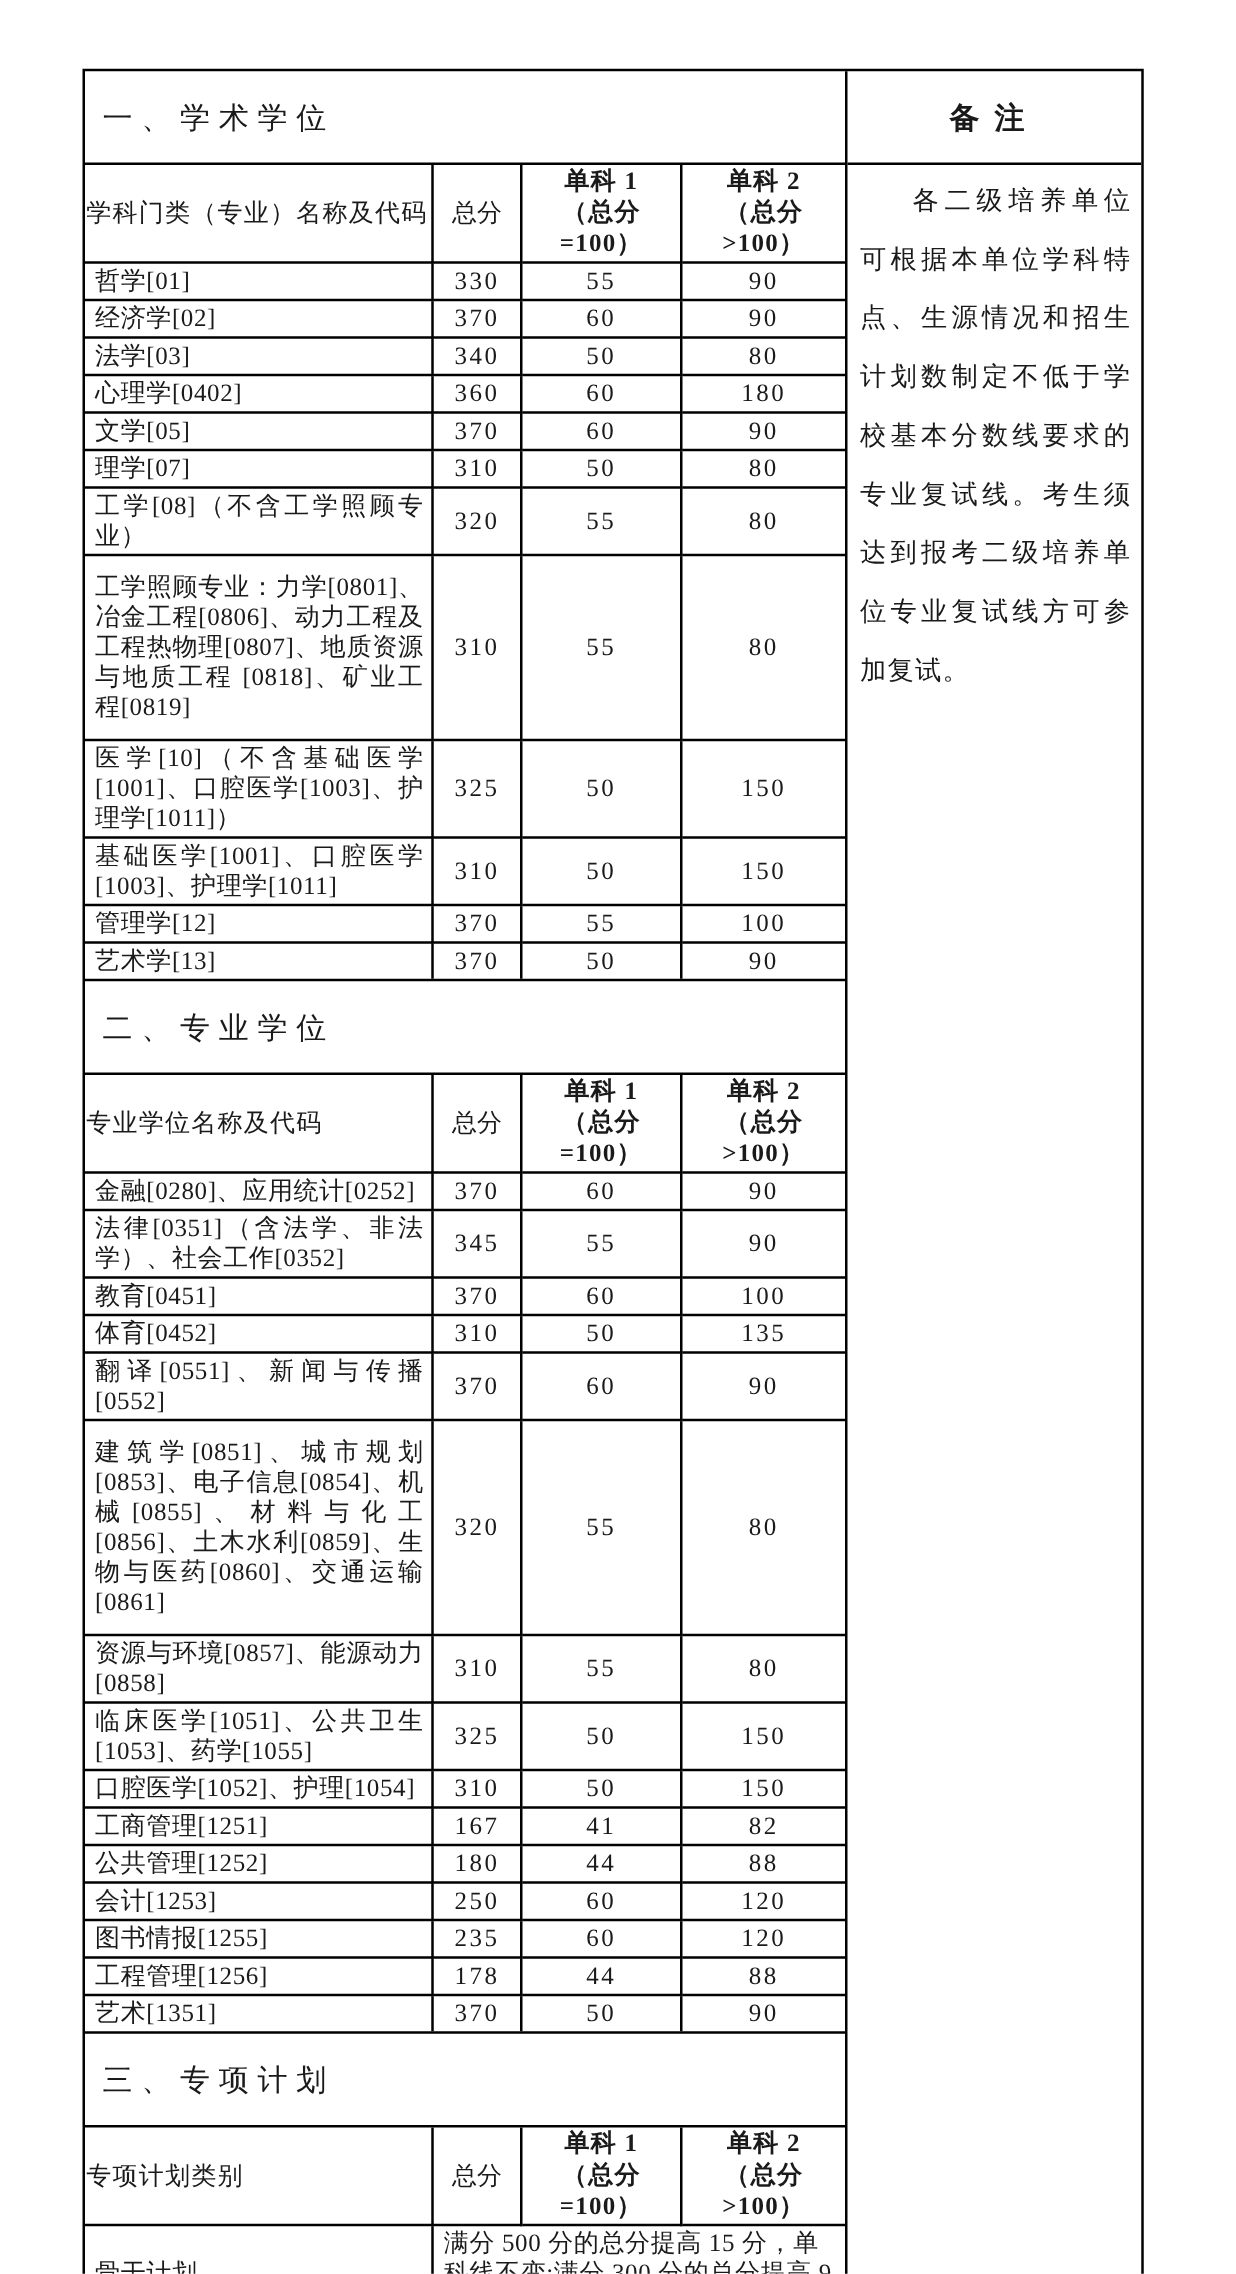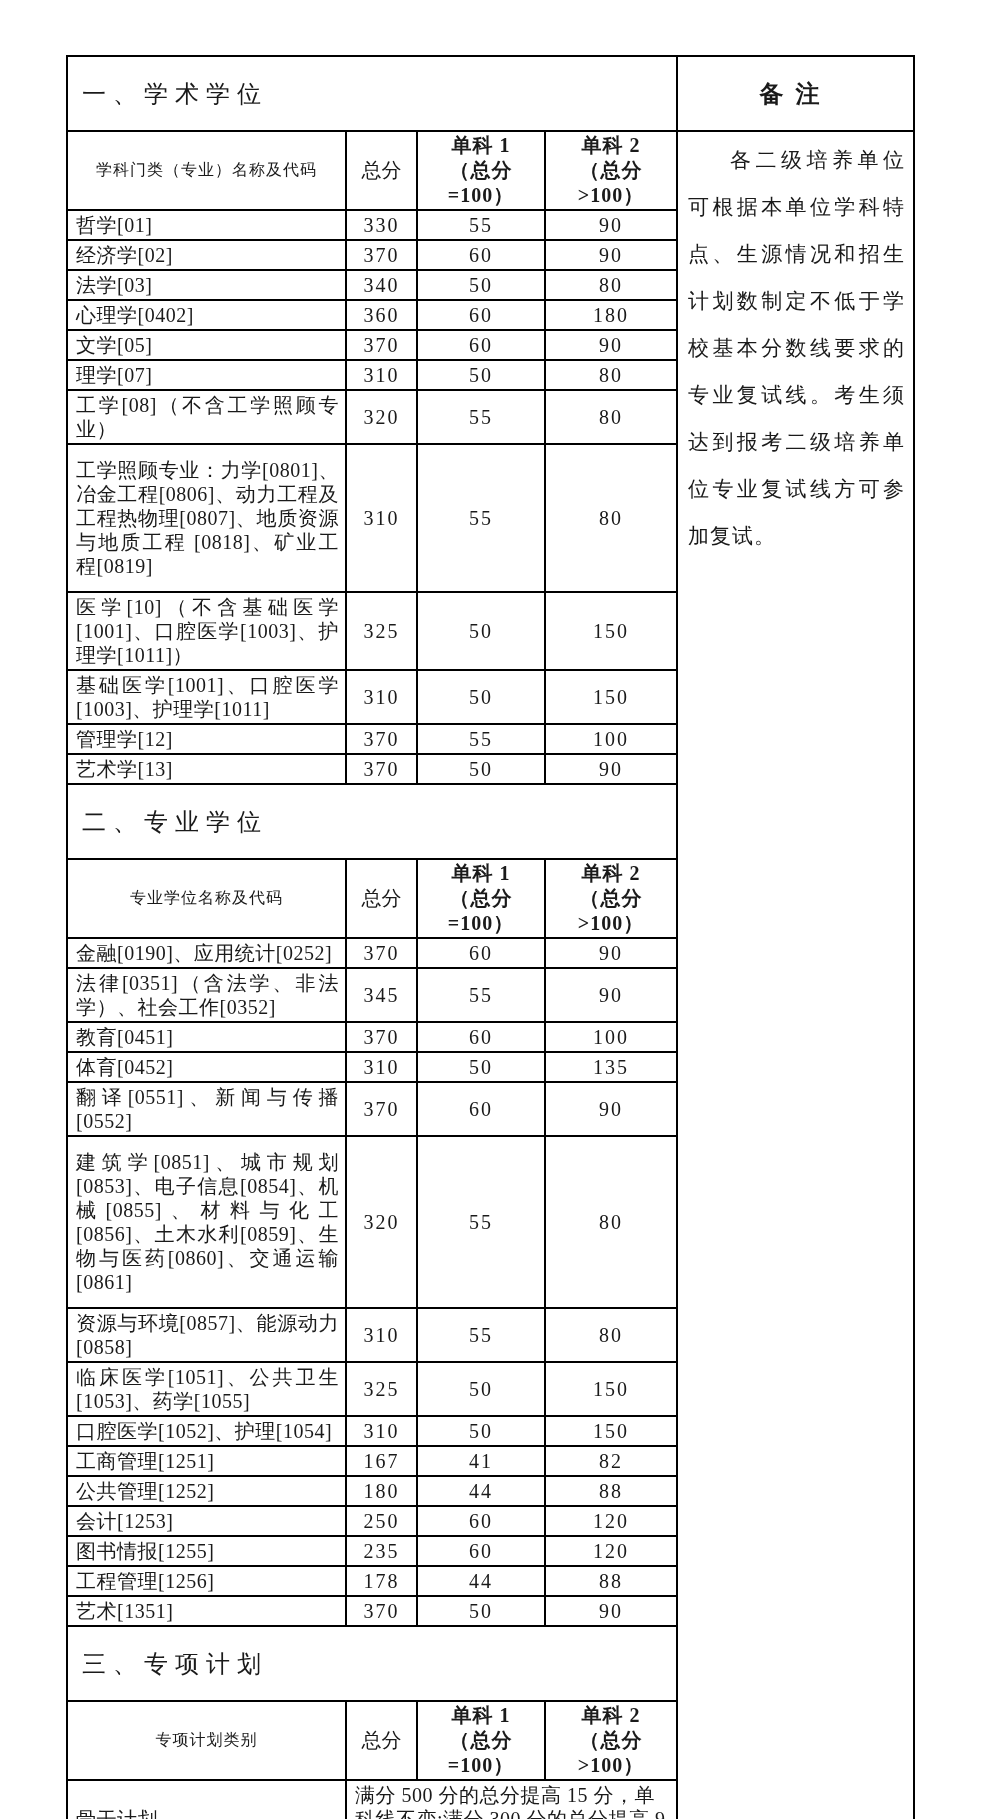--- a/index.html
+++ b/index.html
@@ -48,22 +48,22 @@
   .c-lbl { width: 278px; }
   .c-tot { width: 71px; }
   .c-s1  { width: 128px; }
   .c-s2  { width: 131px; }
   td, th {
     border: 2px solid #000;
     font-weight: normal;
     vertical-align: middle;
   }
   th.lblh {
-    font-size: 16px;
-    text-align: center;
+    font-size: 20px;
+    text-align: left;
     height: 52px;
     letter-spacing: 1px;
   }
   th.numh { font-size: 20px; text-align: center; height: 52px; }
   th.numh .hl { line-height: 25px; letter-spacing: 1px; font-weight: bold; }
   td.lbl {
     font-size: 20px;
     line-height: 24px;
     padding: 2px 6px 2px 8px;
     letter-spacing: 0.5px;
@@ -226,21 +226,21 @@
               <div class="hl">（总分=100）</div>
             </th>
             <th class="numh">
               <div class="hl">单科 2</div>
               <div class="hl">（总分&gt;100）</div>
             </th>
           </tr>
         </thead>
         <tbody>
               <tr style="height: 26px;">
-                <td class="lbl">金融[0190]、应用统计[0252]</td>
+                <td class="lbl">金融[0280]、应用统计[0252]</td>
                 <td class="num">370</td>
                 <td class="num">60</td>
                 <td class="num">90</td>
               </tr>
               <tr style="height: 52px;">
                 <td class="lbl">法律[0351]（含法学、非法学）、社会工作[0352]</td>
                 <td class="num">345</td>
                 <td class="num">55</td>
                 <td class="num">90</td>
               </tr>

